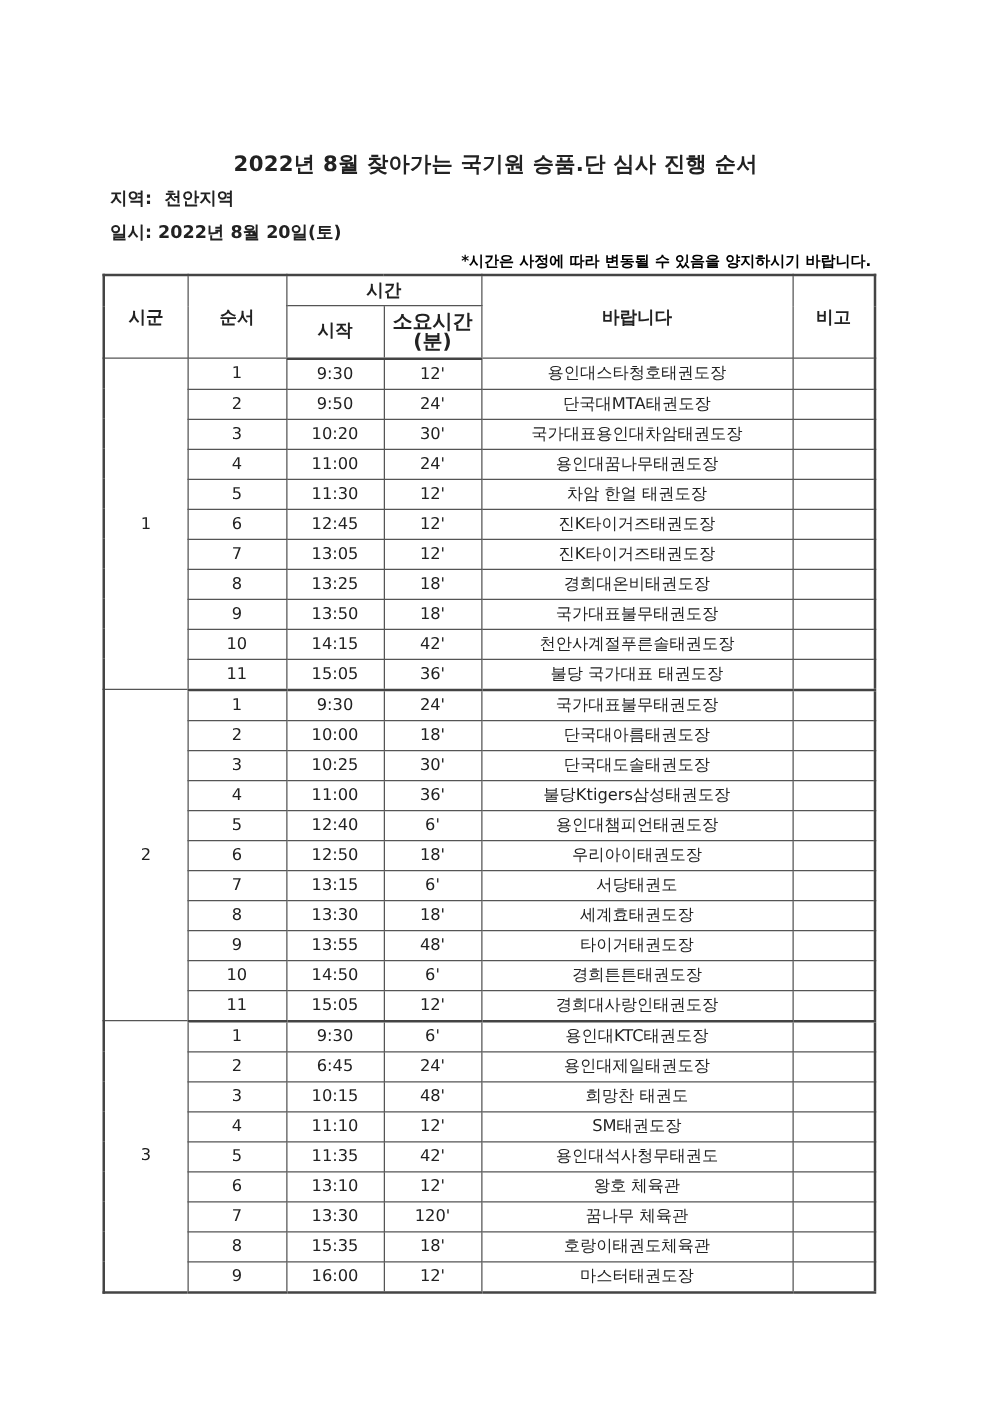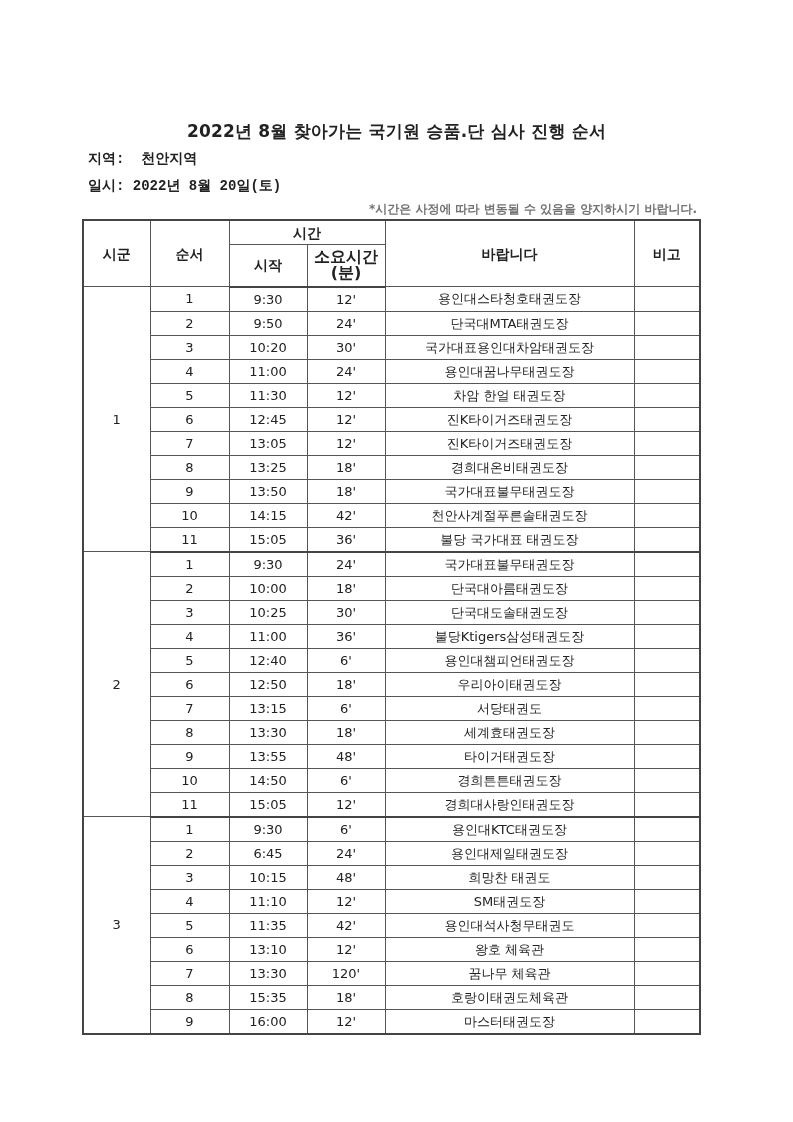--- a/index.html
+++ b/index.html
@@ -1,23 +1,23 @@
 <!DOCTYPE html>
 <html><head>
 <meta charset="utf-8">
 <style>
   html, body { margin:0; padding:0; background:#ffffff; }
   body { width:793px; height:1122px; position:relative; overflow:hidden;
          font-family:"DejaVu Sans", "Liberation Sans", sans-serif; color:#222; }
   .title { position:absolute; left:0; width:793px; top:104px; text-align:center;
            font-size:17px; font-weight:bold; letter-spacing:0.2px;margin-top:16px; }
-  .meta { position:absolute; left:88px; font-size:14px; font-weight:bold;font-family:Liberation Mono, monospace; }
+  .meta { position:absolute; left:88px; font-size:14px; font-weight:bold; }
   .meta1 { top:150px; }
   .meta2 { top:177px; }
-  .notice { position:absolute; right:96px; top:201px; font-size:12px; font-weight:bold; color:#737373; }
+  .notice { position:absolute; right:96px; top:201px; font-size:12px; font-weight:bold; color:#000000; }
   table.sched { position:absolute; left:82px; top:219px; width:617px;
                 border-collapse:collapse; border:2.5px solid #444; table-layout:fixed; }
   table.sched td, table.sched th { border:1px solid #555; text-align:center; padding:0;
                 font-size:13px; font-weight:normal; height:23px; line-height:23px; color:#222; }
   table.sched th { font-weight:bold; font-size:14px; line-height:18px;margin-left:33px; }
   table.sched th.small { font-size:16px; line-height:16px; height:auto; }
   table.sched thead tr:last-child th { border-bottom:2.5px solid #444; }
   tr.group-end td { border-bottom:2.5px solid #444; }
   td.group-cell { border-bottom:2.5px solid #444; }
 </style>

